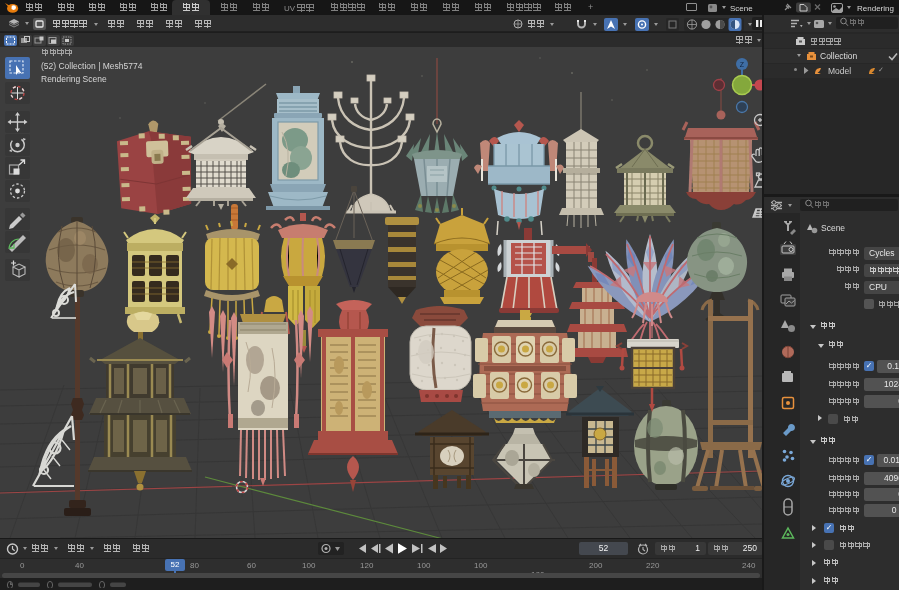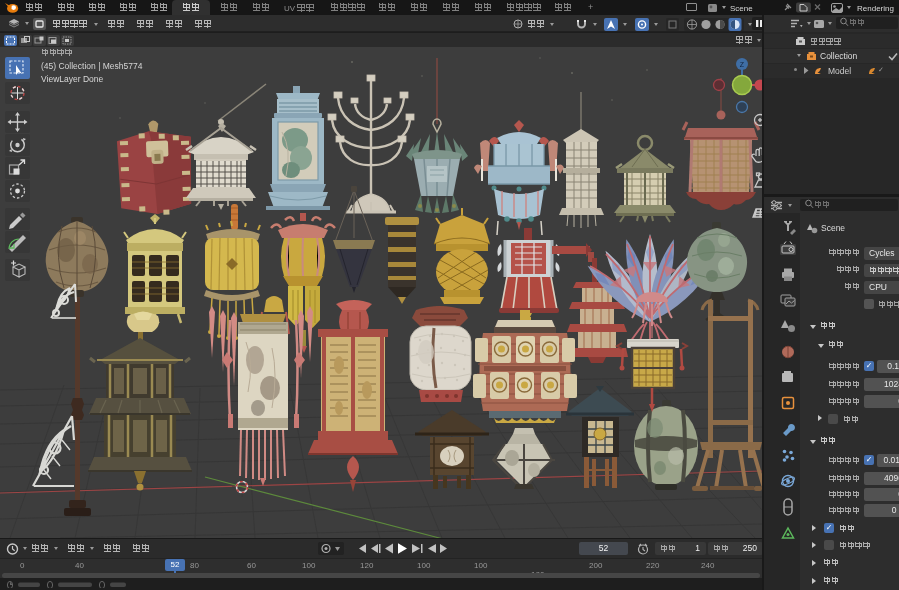--- a/index.html
+++ b/index.html
@@ -890,22 +890,22 @@
       </svg></span>
   <span class="abs box" style="left:61px;top:1.5px;width:13px;height:11px;background:#3b3b3b"><svg width="13" height="11">
         <rect x="2" y="2" width="8" height="7" fill="none" stroke="#9a9a9a" stroke-dasharray="1.5 1"></rect>
         <rect x="4" y="4" width="4" height="3" fill="#c8c8c8"></rect>
       </svg></span>
   <span class="abs" style="left:735px;top:2.5px;color:#c0c0c0"><i></i><i></i></span>
   <span class="dd abs" style="left:755px;top:6px"></span>
 </div>
 
 <div class="abs" style="left:41px;top:48px;color:#b2b2b2"><i class="s"></i><i class="s"></i><i class="s"></i><i class="s"></i></div>
-<div class="abs" style="left:41px;top:61px;color:#d4d4d4;font-size:8.5px">(45) Collection | Mesh5774</div>
-<div class="abs" style="left:41px;top:74px;color:#d8d8d8;font-size:8.5px">ViewLayer Done</div>
+<div class="abs" style="left:41px;top:61px;color:#d4d4d4;font-size:8.5px">(52) Collection | Mesh5774</div>
+<div class="abs" style="left:41px;top:74px;color:#d8d8d8;font-size:8.5px">Rendering Scene</div>
 
 <div class="abs" style="left:5px;top:57px;width:25px">
   <div class="box" style="left:0;top:0px;width:25px;height:22px;background:#4772b3"><svg width="25" height="22">
         <rect x="5" y="4" width="13" height="12" fill="none" stroke="#dce6f5" stroke-width="1.2" stroke-dasharray="2.5 1.5"></rect>
         <path d="M11 8 L17 17 L13.5 15 L11 18 Z" fill="#fff"></path>
       </svg></div>
   <div class="box" style="left:0;top:25px;width:25px;height:22px;background:#373737"><svg width="25" height="22">
         <circle cx="12.5" cy="11" r="6.5" fill="none" stroke="#b44" stroke-width="1.4" stroke-dasharray="3 2"></circle>
         <circle cx="12.5" cy="11" r="6.5" fill="none" stroke="#ddd" stroke-width="1.4" stroke-dasharray="3 7" stroke-dashoffset="5"></circle>
         <path d="M12.5 5 v12 M6.5 11 h12" stroke="#ddd" stroke-width="1"></path>
@@ -1007,21 +1007,21 @@
     <span class="abs" style="left:132px;top:13px;color:#989898">40</span>
     <span class="abs" style="left:190px;top:2px;color:#989898">80</span>
     <span class="abs" style="left:247px;top:2px;color:#989898">60</span>
     <span class="abs" style="left:302px;top:2px;color:#989898">100</span>
     <span class="abs" style="left:360px;top:2px;color:#989898">120</span>
     <span class="abs" style="left:417px;top:2px;color:#989898">100</span>
     <span class="abs" style="left:474px;top:2px;color:#989898">100</span>
     <span class="abs" style="left:531px;top:11px;color:#989898">180</span>
     <span class="abs" style="left:589px;top:2px;color:#989898">200</span>
     <span class="abs" style="left:646px;top:2px;color:#989898">220</span>
-    <span class="abs" style="left:701px;top:2px;color:#989898">240</span>
+    <span class="abs" style="left:742px;top:2px;color:#989898">240</span>
     <div class="abs" style="left:174px;top:0px;width:1.5px;height:21px;background:#4772b3"></div>
     <div class="abs box" style="left:165px;top:0px;width:20px;height:12px;background:#4772b3;color:#fff;text-align:center;line-height:12px;font-size:8px;border-radius:2px">52</div>
     <div class="abs" style="left:2px;top:14px;width:758px;height:5px;background:#464646;border-radius:2.5px"></div>
   </div>
 </div>
 <div class="abs" style="left:0;top:578px;width:762px;height:12px;background:#1e1e1e">
   <svg class="abs" style="left:6px;top:3px" width="120" height="7" opacity="0.65">
       <ellipse cx="4" cy="4" rx="2.6" ry="3.6" fill="none" stroke="#8a8a8a"></ellipse>
       <path d="M4 .4 v3.6 h2.6" fill="#8a8a8a" stroke="none"></path>
       <rect x="12" y="1.5" width="22" height="4.5" rx="2" fill="#5a5a5a"></rect>

